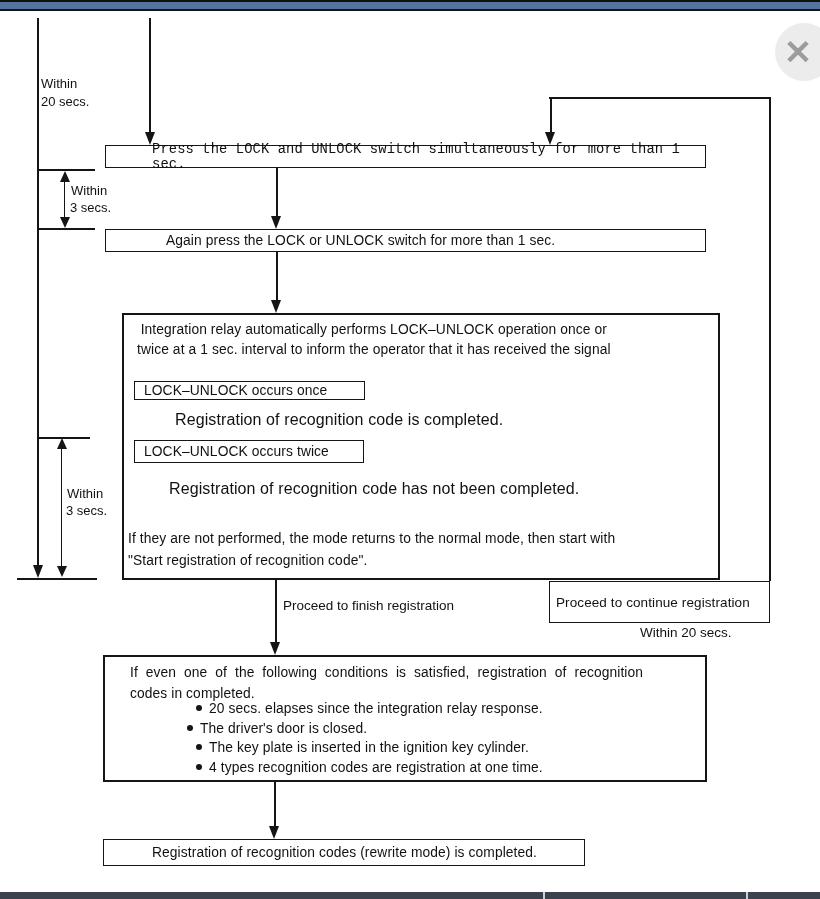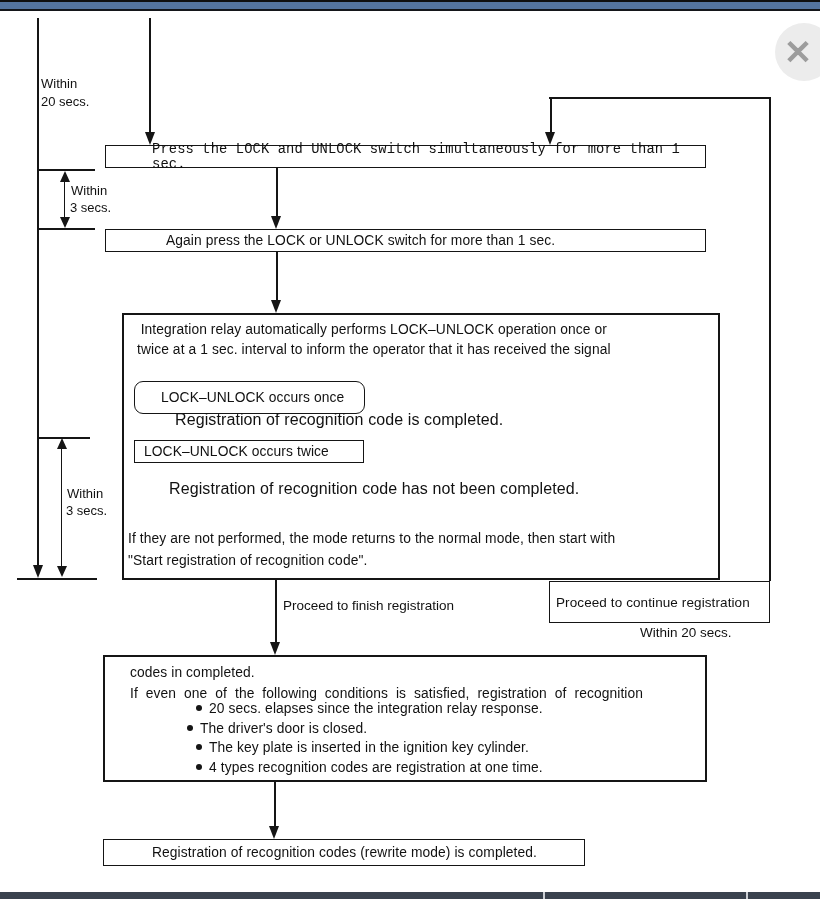--- a/index.html
+++ b/index.html
@@ -83,21 +83,21 @@
   </div>
 
   <div class="vline" style="left:275.5px;top:252px;width:2px;height:49px;"></div>
   <div class="ad" style="left:271px;top:300px;"></div>
 
   <div class="box thick" style="left:122px;top:313px;width:598px;height:267px;">
     <div class="lines" style="position:absolute;left:13px;top:5px;line-height:20px;text-align:center;">
       <div>Integration relay automatically performs LOCK–UNLOCK operation once or</div>
       <div>twice at a 1 sec. interval to inform the operator that it has received the signal</div>
     </div>
-    <div class="box boxflex" style="left:10px;top:66px;width:231px;height:33px;padding-left:26px;border-radius:9px;">
+    <div class="box boxflex" style="left:10px;top:66px;width:231px;height:19px;padding-left:9px;">
       <span>LOCK–UNLOCK occurs once</span>
     </div>
     <div class="txt" style="left:51px;top:96px;">Registration of recognition code is completed.</div>
     <div class="box boxflex" style="left:10px;top:125px;width:230px;height:23px;padding-left:9px;">
       <span>LOCK–UNLOCK occurs twice</span>
     </div>
     <div class="txt" style="left:45px;top:165px;">Registration of recognition code has not been completed.</div>
     <div class="lines" style="position:absolute;left:4px;top:213px;line-height:22px;">
       <div>If they are not performed, the mode returns to the normal mode, then start with</div>
       <div>"Start registration of recognition code".</div>
@@ -108,22 +108,22 @@
   <div class="ad" style="left:270px;top:642px;"></div>
   <div class="lbl2" style="left:283px;top:598px;">Proceed to finish registration</div>
 
   <div class="box boxflex" style="left:549px;top:581px;width:221px;height:42px;padding-left:6px;font-size:13.5px;">
     <span>Proceed to continue registration</span>
   </div>
   <div class="lbl2" style="left:640px;top:625px;">Within 20 secs.</div>
 
   <div class="box thick" style="left:103px;top:655px;width:604px;height:127px;">
     <div class="lines" style="position:absolute;left:25px;top:6px;line-height:20.5px;">
+      <div style="word-spacing:4px;">If even one of the following conditions is satisfied, registration of recognition</div>
       <div>codes in completed.</div>
-      <div style="word-spacing:4px;">If even one of the following conditions is satisfied, registration of recognition</div>
     </div>
     <div class="brow" style="left:91px;top:44px;">
       <span class="bdot"></span><span>20 secs. elapses since the integration relay response.</span>
     </div>
     <div class="brow" style="left:82px;top:64px;">
       <span class="bdot"></span><span>The driver's door is closed.</span>
     </div>
     <div class="brow" style="left:91px;top:83px;">
       <span class="bdot"></span><span>The key plate is inserted in the ignition key cylinder.</span>
     </div>

